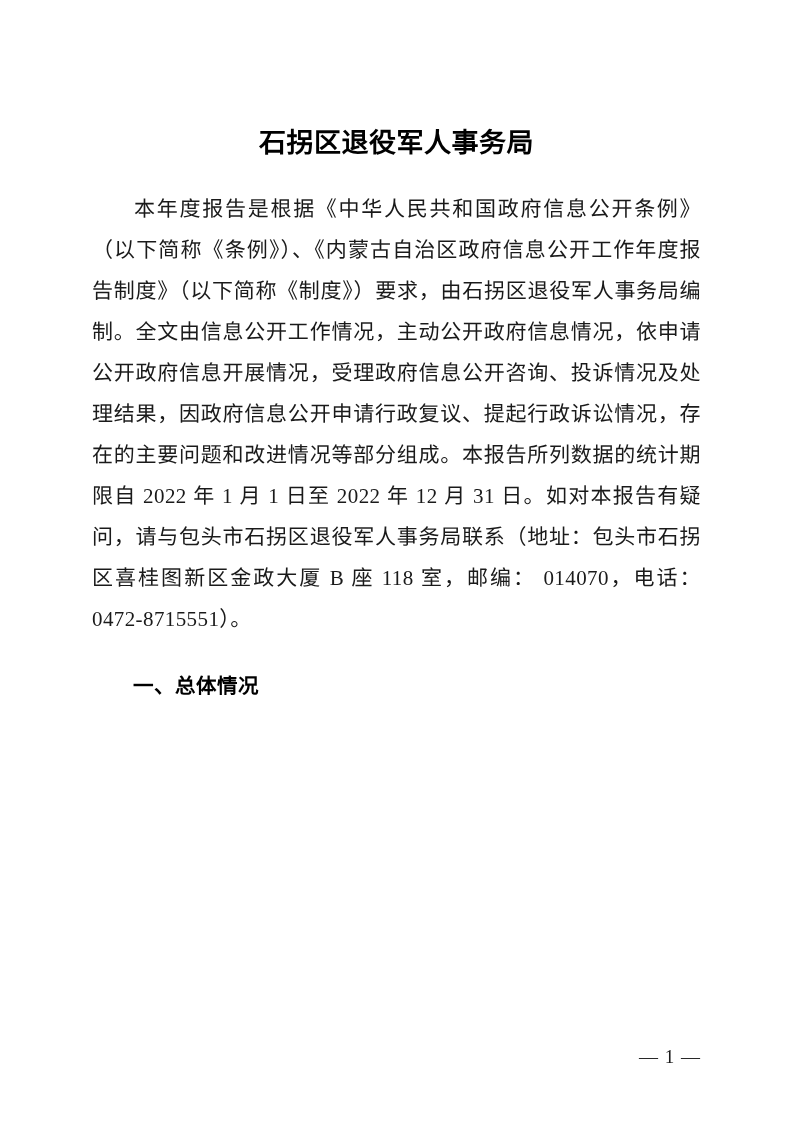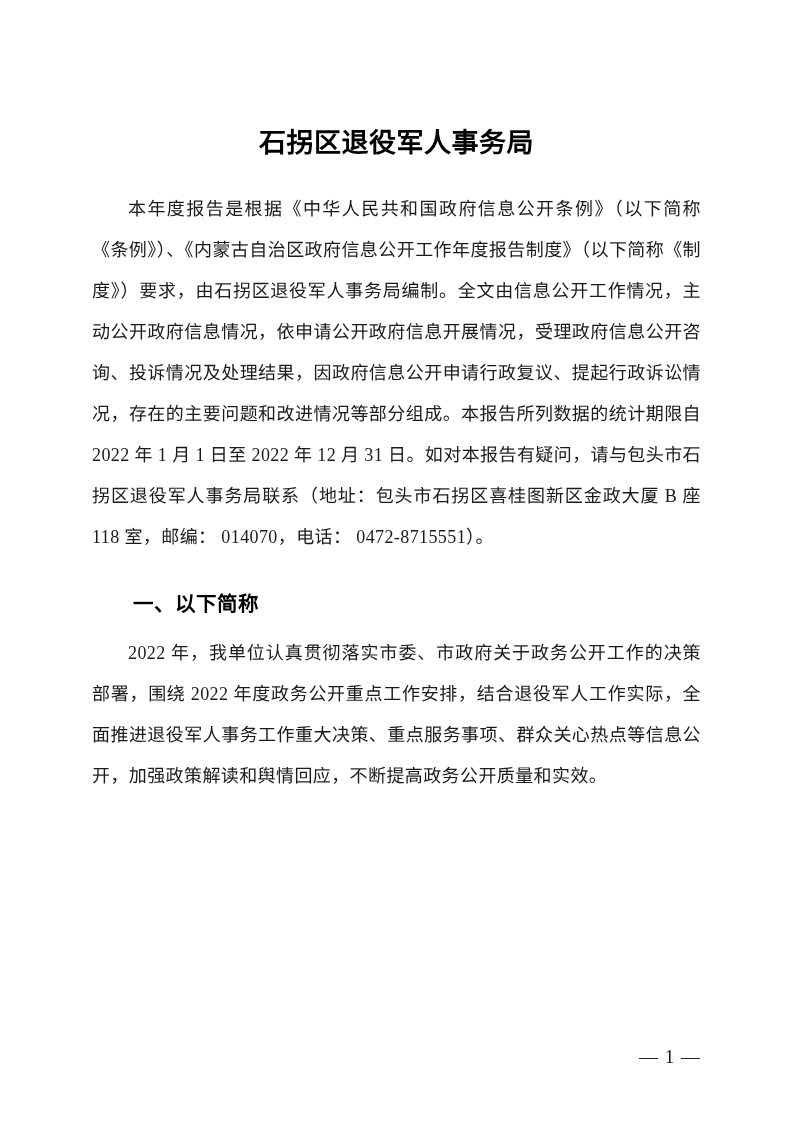--- a/index.html
+++ b/index.html
@@ -34,21 +34,21 @@
     letter-spacing: 0.5px;
     color: #000000;
     margin: 0 0 26px 0;
   }
   .doc-title .line {
     display: block;
     white-space: nowrap;
   }
   .body-text {
     font-family: "Liberation Serif", "DejaVu Serif", serif;
-    font-size: 18px;
+    font-size: 21px;
     line-height: 41px;
     text-align: justify;
     text-justify: inter-ideograph;
     text-indent: 2em;
     margin: 0;
     color: #1a1a1a;
     letter-spacing: 0.4px;
   }
   .section-heading {
     font-family: "DejaVu Sans", "Liberation Sans", sans-serif;
@@ -77,19 +77,18 @@
 <body>
 
 <div class="page">
 
   <h1 class="doc-title">
     <span class="line">石拐区退役军人事务局</span>
   </h1>
 
   <p class="body-text">本年度报告是根据《中华人民共和国政府信息公开条例》（以下简称《条例》）、《内蒙古自治区政府信息公开工作年度报告制度》（以下简称《制度》）要求，由石拐区退役军人事务局编制。全文由信息公开工作情况，主动公开政府信息情况，依申请公开政府信息开展情况，受理政府信息公开咨询、投诉情况及处理结果，因政府信息公开申请行政复议、提起行政诉讼情况，存在的主要问题和改进情况等部分组成。本报告所列数据的统计期限自 2022 年 1 月 1 日至 2022 年 12 月 31 日。如对本报告有疑问，请与包头市石拐区退役军人事务局联系（地址：包头市石拐区喜桂图新区金政大厦 B 座 118 室，邮编： 014070，电话： 0472-8715551）。</p>
 
-  <h2 class="section-heading">一、以下简称</h2>
+  <h2 class="section-heading">一、总体情况</h2>
 
-  <p class="body-text para-gap">2022 年，我单位认真贯彻落实市委、市政府关于政务公开工作的决策部署，围绕 2022 年度政务公开重点工作安排，结合退役军人工作实际，全面推进退役军人事务工作重大决策、重点服务事项、群众关心热点等信息公开，加强政策解读和舆情回应，不断提高政务公开质量和实效。</p>
 
   <div class="page-number">— 1 —</div>
 
 </div>
 
 </body></html>

